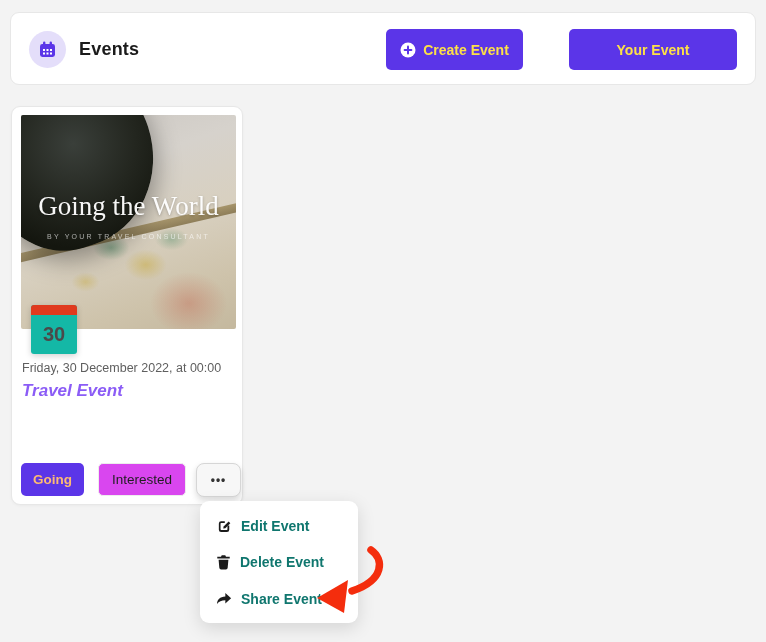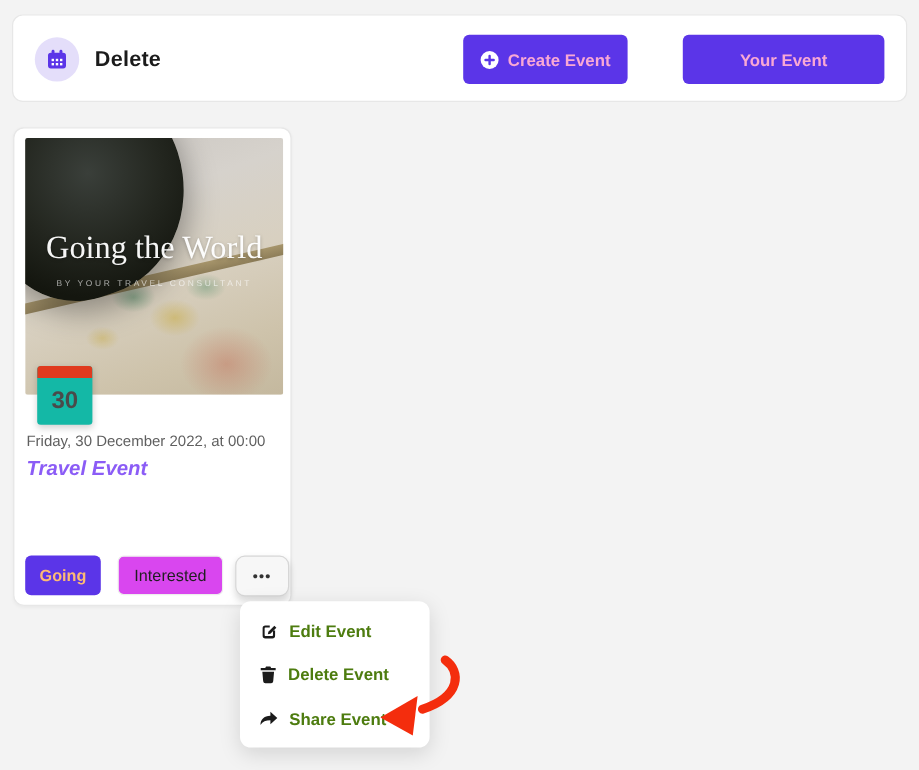--- a/index.html
+++ b/index.html
@@ -21,21 +21,21 @@
     border-radius: 50%; background: #e4defa;
     display: flex; align-items: center; justify-content: center;
   }
   .header-title {
     position: absolute; left: 68px; top: 0; height: 73px;
     display: flex; align-items: center;
     font-size: 18px; font-weight: bold; color: #1b1b1b; letter-spacing: .2px;
   }
   .btn-primary {
     position: absolute; top: 16px; height: 41px;
-    background: #5b35e8; color: #f9a8d4; border: none; border-radius: 5px;
+    background: #5b35e8; color: #fde047; border: none; border-radius: 5px;
     font-family: "Liberation Sans", sans-serif;
     font-size: 14px; font-weight: bold; cursor: pointer;
     display: flex; align-items: center; justify-content: center; gap: 7px;
   }
   .btn-create { left: 375px; width: 137px; }
   .btn-your   { left: 558px; width: 168px; }
 
   
   .event-card {
     position: absolute; left: 11px; top: 106px; width: 232px; height: 399px;
@@ -140,21 +140,21 @@
   
   .context-menu {
     position: absolute; left: 200px; top: 501px; width: 158px; height: 122px;
     background: #ffffff; border-radius: 9px;
     box-shadow: 0 5px 18px rgba(0,0,0,.13);
     padding: 13px 0 0 16px;
   }
   .menu-item {
     display: flex; align-items: center; gap: 9px;
     height: 24px; margin-bottom: 12px; cursor: pointer;
-    font-size: 14px; font-weight: bold; color: #4d7c0f;
+    font-size: 14px; font-weight: bold; color: #0f766e;
   }
   .menu-item svg { flex: 0 0 auto; }
 
   
   .annotation-arrow { position: absolute; left: 305px; top: 538px; pointer-events: none; }
 </style>
 </head>
 <body>
 
 <div class="header-card">
@@ -166,21 +166,21 @@
       <g fill="#ffffff">
         <rect x="5" y="9" width="2" height="2"></rect>
           <rect x="8.5" y="9" width="2" height="2"></rect>
           <rect x="12" y="9" width="2" height="2"></rect>
         <rect x="5" y="12.5" width="2" height="2"></rect>
           <rect x="8.5" y="12.5" width="2" height="2"></rect>
           <rect x="12" y="12.5" width="2" height="2"></rect>
       </g>
     </svg>
   </div>
-  <div class="header-title">Delete</div>
+  <div class="header-title">Events</div>
 
   <button class="btn-primary btn-create">
     <svg width="16" height="16" viewBox="0 0 16 16">
       <circle cx="8" cy="8" r="7.5" fill="#ffffff"></circle>
       <rect x="7" y="3.6" width="2" height="8.8" rx="1" fill="#5b35e8"></rect>
       <rect x="3.6" y="7" width="8.8" height="2" rx="1" fill="#5b35e8"></rect>
     </svg>
     <span>Create Event</span>
   </button>
 

